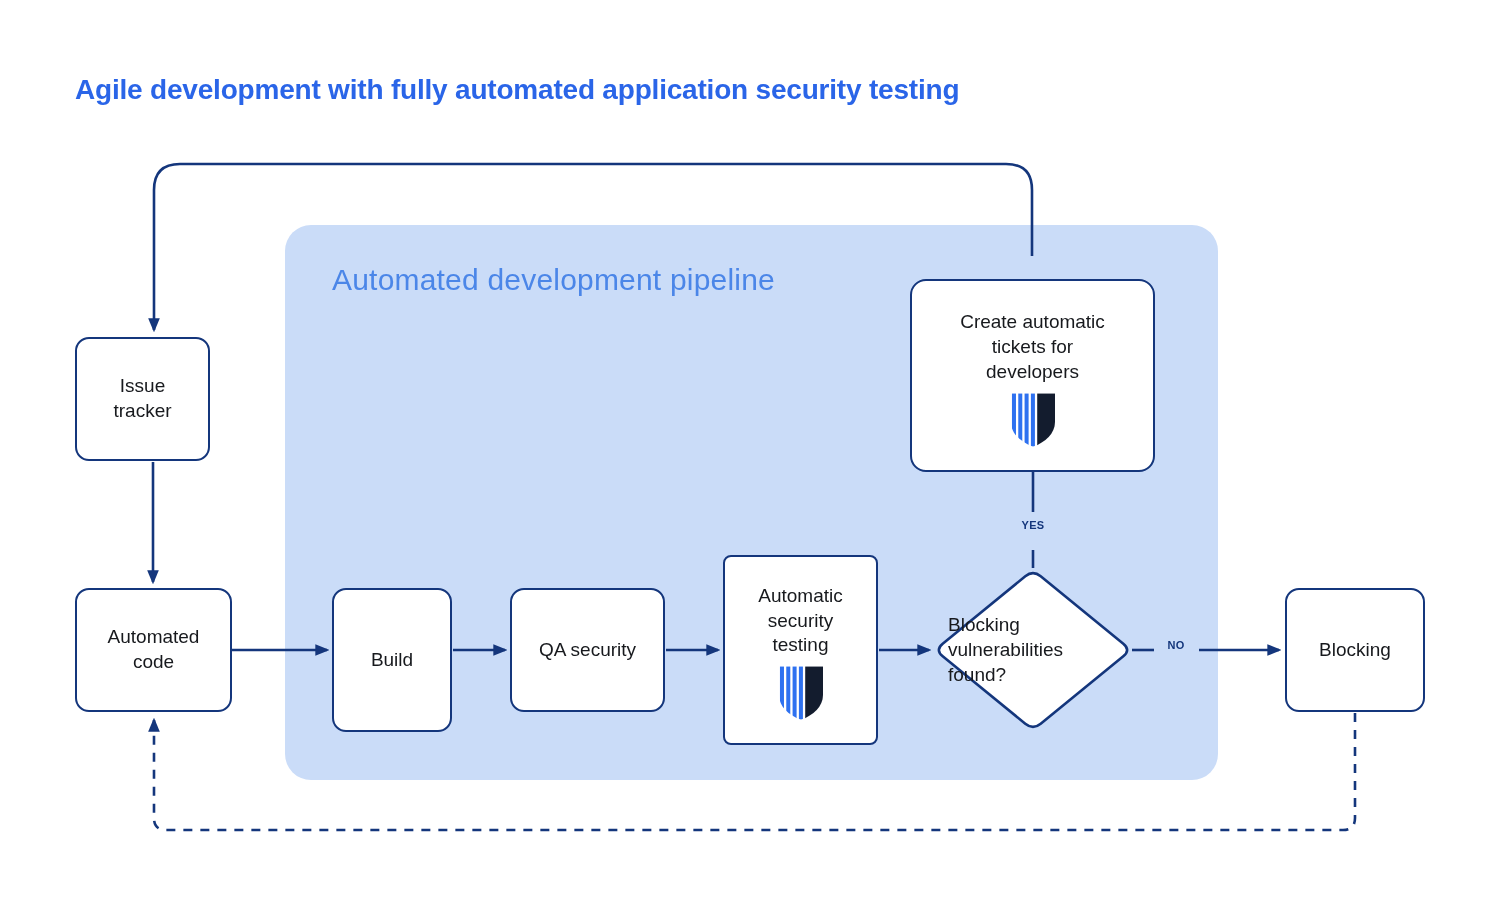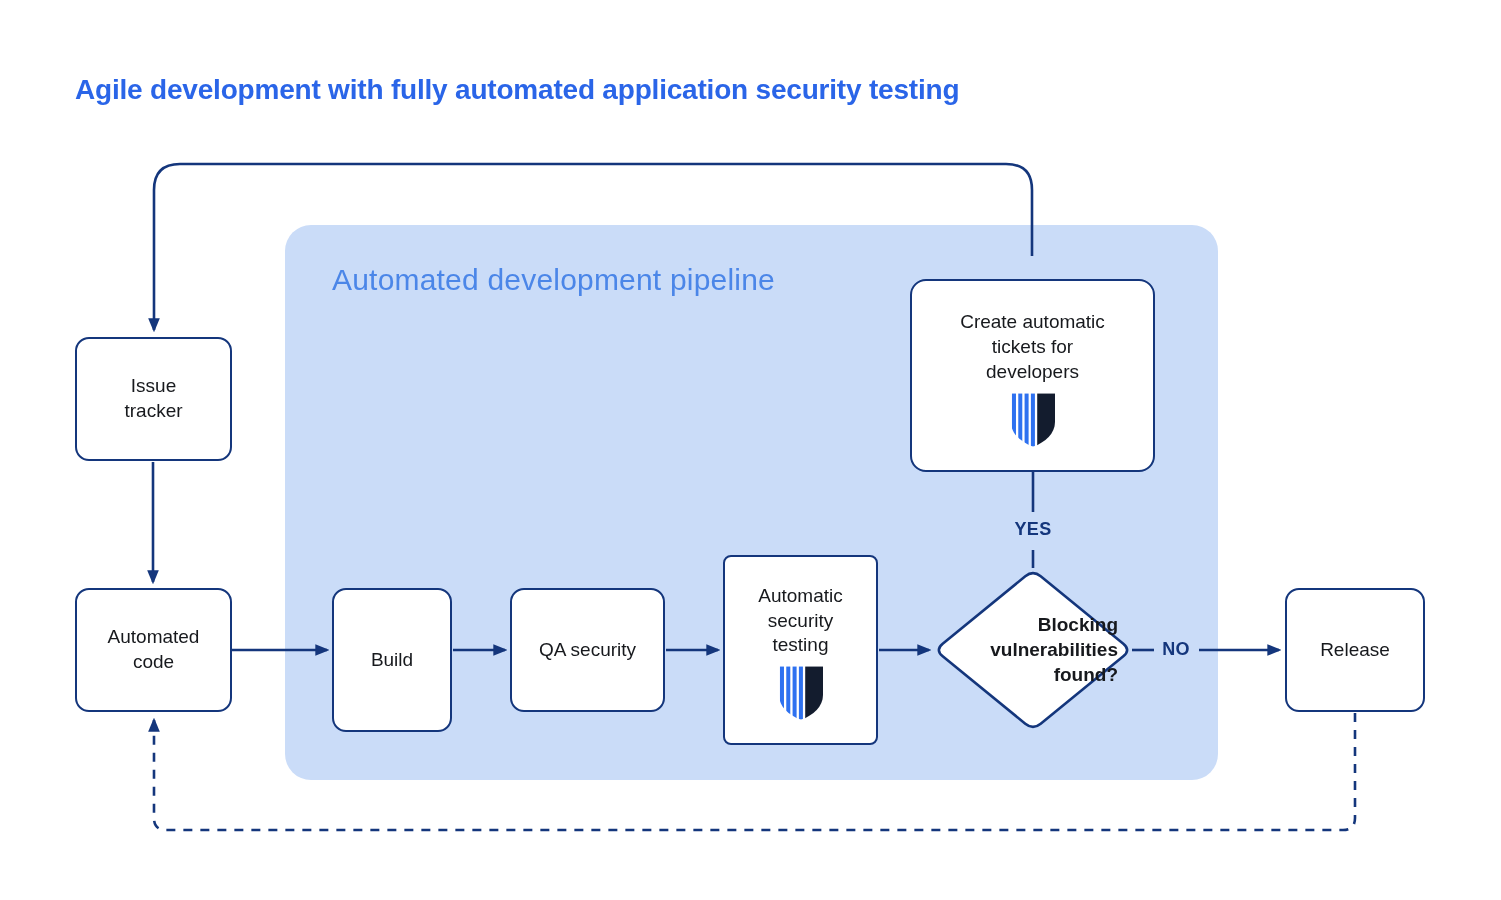--- a/index.html
+++ b/index.html
@@ -40,39 +40,39 @@
   .diamond-shape{fill:#ffffff;stroke:var(--line_navy);stroke-width:2.6px;}
 
   .node{
     position:absolute;z-index:3;
     background:#fff;border:2px solid var(--node_border);border-radius:14px;
     display:flex;flex-direction:column;align-items:center;justify-content:center;
     text-align:center;color:var(--node_text);font-size:19px;line-height:1.3;
   }
   .node .label{width:100%;}
 
-  .node-issue   {left:75px;  top:337px; width:157px; height:124px; padding:0 26px;}
+  .node-issue   {left:75px;  top:337px; width:135px; height:124px; padding:0 26px;}
   .node-dev     {left:75px;  top:588px; width:157px; height:124px; padding:0 26px;}
   .node-build   {left:332px; top:588px; width:120px; height:144px;}
   .node-qa      {left:510px; top:588px; width:155px; height:124px;}
   .node-ast     {left:723px; top:555px; width:155px; height:190px; padding:14px 15px 10px; border-radius:8px;}
   .node-create  {left:910px; top:255px; width:245px; height:193px; padding:18px 42px 12px; border-radius:16px;margin-top:24px;}
   .node-release {left:1285px;top:588px; width:140px; height:124px;}
 
   .node .shield-wrap{margin-top:8px;line-height:0;}
   .icon-stripe{fill:var(--icon_stripe_blue);}
   .icon-dark{fill:var(--icon_dark_navy);}
 
   .decision-label{
     position:absolute;left:948px;top:612px;width:170px;z-index:3;
-    text-align:right;color:var(--node_text);font-size:19px;line-height:1.32;font-weight:bold;
+    text-align:left;color:var(--node_text);font-size:19px;line-height:1.32;
   }
   .edge-label{
     position:absolute;z-index:3;color:var(--line_navy);
-    font-size:18px;font-weight:700;text-align:center;letter-spacing:0.3px;
+    font-size:11px;font-weight:700;text-align:center;letter-spacing:0.3px;
   }
   .edge-label-yes{left:1008px;top:519px;width:50px;}
   .edge-label-no {left:1151px;top:639px;width:50px;}
 </style>
 </head>
 <body>
 
 <div class="stage">
 
   <div class="title">Agile development with fully automated application security testing</div>
@@ -158,16 +158,16 @@
         </svg>
     </div>
   </div>
 
   <div class="decision-label">Blocking vulnerabilities found?</div>
 
   <div class="edge-label edge-label-yes">YES</div>
   <div class="edge-label edge-label-no">NO</div>
 
   <div class="node node-release">
-    <div class="label">Release</div>
+    <div class="label">Blocking</div>
   </div>
 
 </div>
 
 </body></html>

